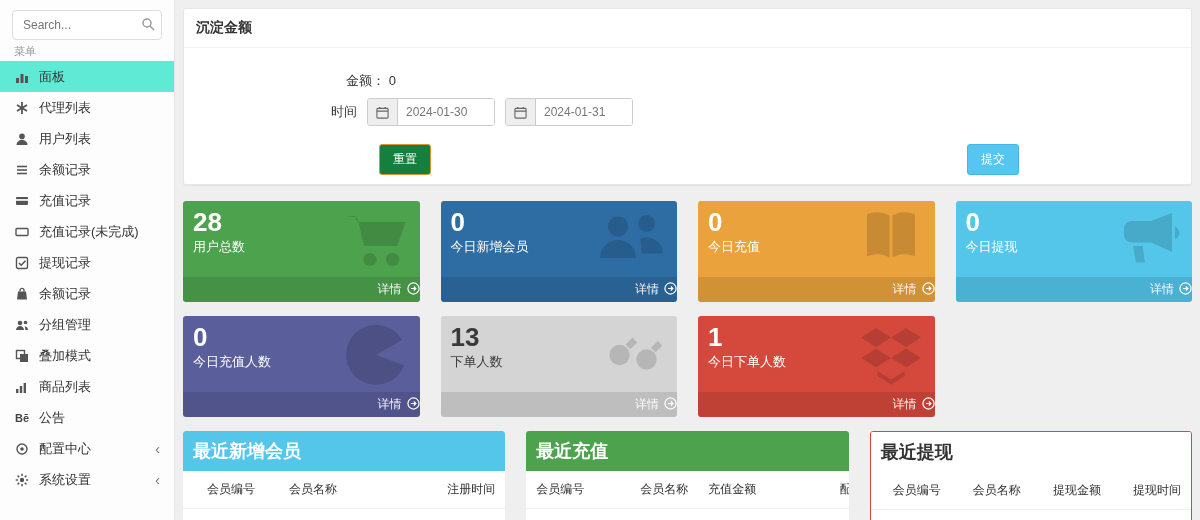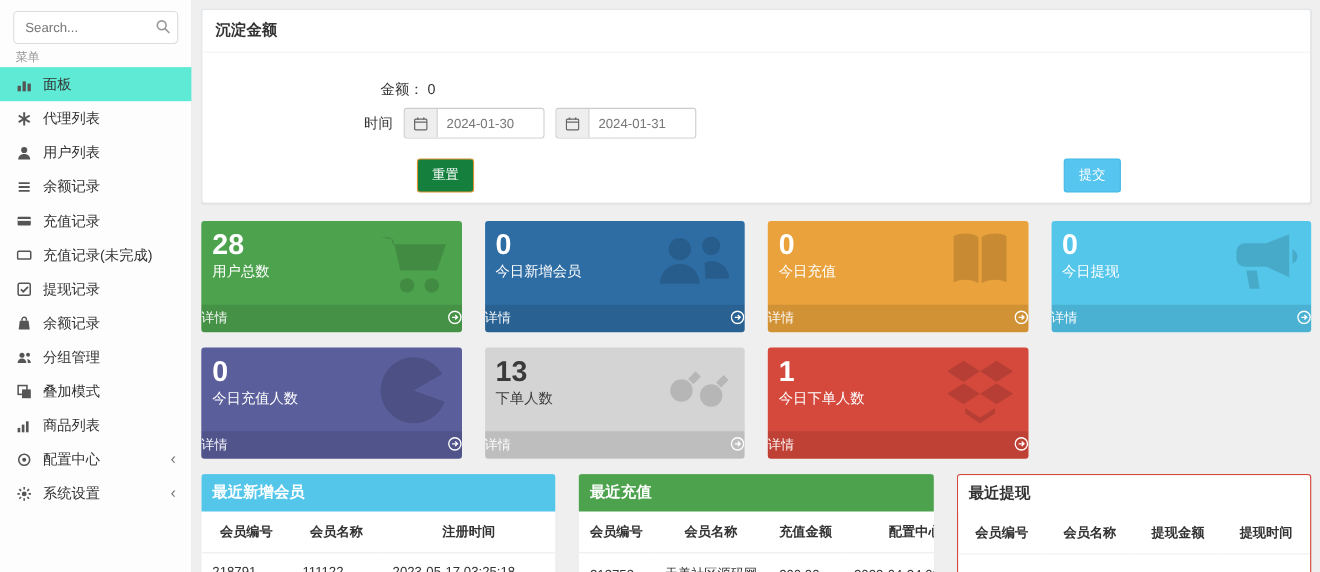--- a/index.html
+++ b/index.html
@@ -35,40 +35,40 @@
   .btn-submit{left:783px;background:#56c5ef;border-color:#41b8e6}
 
   
   .cards{display:grid;grid-template-columns:repeat(4,1fr);gap:14px 21px;margin-top:16px}
   .card{border-radius:3px;color:#fff;position:relative;overflow:hidden}
   .card-body{padding:7px 10px;height:76px;position:relative;z-index:1}
   .card-body h3{font-size:26px;font-weight:bold;line-height:1.15}
   .card-body p{font-size:13px;}
   .bigicon{position:absolute;right:8px;top:3px;width:72px;height:72px;z-index:0}
   .bigicon svg{width:100%;height:100%;fill:rgba(0,0,0,.14)}
-  .card-footer{display:flex;align-items:center;justify-content:space-between;gap:5px;background:rgba(0,0,0,.1);padding:4px 0;font-size:12px;color:rgba(255,255,255,.95);text-decoration:none;cursor:pointer;position:relative;z-index:2}
+  .card-footer{display:flex;align-items:center;justify-content:flex-end;gap:5px;background:rgba(0,0,0,.1);padding:4px 0;font-size:12px;color:rgba(255,255,255,.95);text-decoration:none;cursor:pointer;position:relative;z-index:2}
   .c-green{background:#4da24d}
   .c-blue{background:#2e6da4}
   .c-orange{background:#e9a23c}
   .c-lblue{background:#54c6ea}
   .c-purple{background:#5a5e9b}
   .c-gray{background:#d4d4d4}
   .c-gray .card-body{color:#3a3a3a}
   .c-red{background:#d5493d}
 
   
   .panels{display:grid;grid-template-columns:repeat(3,1fr);gap:21px;margin-top:14px}
   .panel{background:#fff;border-radius:3px;overflow:hidden;box-shadow:0 1px 1px rgba(0,0,0,.05)}
-  .panel-header{padding:8px 10px;font-size:14px;font-weight:bold;color:#fff}
+  .panel-header{padding:8px 10px;font-size:18px;font-weight:bold;color:#fff}
   .ph-lblue{background:#54c6ea}
   .ph-green{background:#4da24d}
   .panel-red{border:1px solid #d5493d}
   .ph-white{background:#fff;color:#333}
   .ptable{width:100%;border-collapse:collapse;font-size:12px;color:#333}
-  .ptable th{text-align:center;padding:10px;border-bottom:1px solid #f0f0f0;font-weight:bold;white-space:nowrap}
+  .ptable th{text-align:right;padding:10px;border-bottom:1px solid #f0f0f0;font-weight:normal;white-space:nowrap}
   .ptable td{padding:10px;white-space:nowrap}
 </style>
 </head>
 <body>
 
 <div class="sidebar">
   <div class="search-wrap">
     <input class="search-input" placeholder="Search..." style="">
     <button class="search-btn">
       <span>
@@ -181,20 +181,24 @@
   </div>
   <div class="mi">
     <span class="micon">
         <svg viewBox="0 0 14 14">
           <rect x="1" y="9" width="2.4" height="4"></rect>
           <rect x="4.8" y="6" width="2.4" height="7"></rect>
           <rect x="8.6" y="3" width="2.4" height="10"></rect>
         </svg>
       </span>
     <span class="mlabel">商品列表</span>
+  </div>
+  <div class="mi">
+    <span class="micon mtext">Bē</span>
+    <span class="mlabel">公告</span>
   </div>
   <div class="mi">
     <span class="micon">
         <svg viewBox="0 0 14 14">
           <circle cx="7" cy="7" r="5" fill="none" stroke="#555" stroke-width="1.4"></circle>
           <circle cx="7" cy="7" r="1.8"></circle>
         </svg>
       </span>
     <span class="mlabel">配置中心</span>
     <span class="chev">‹</span>

